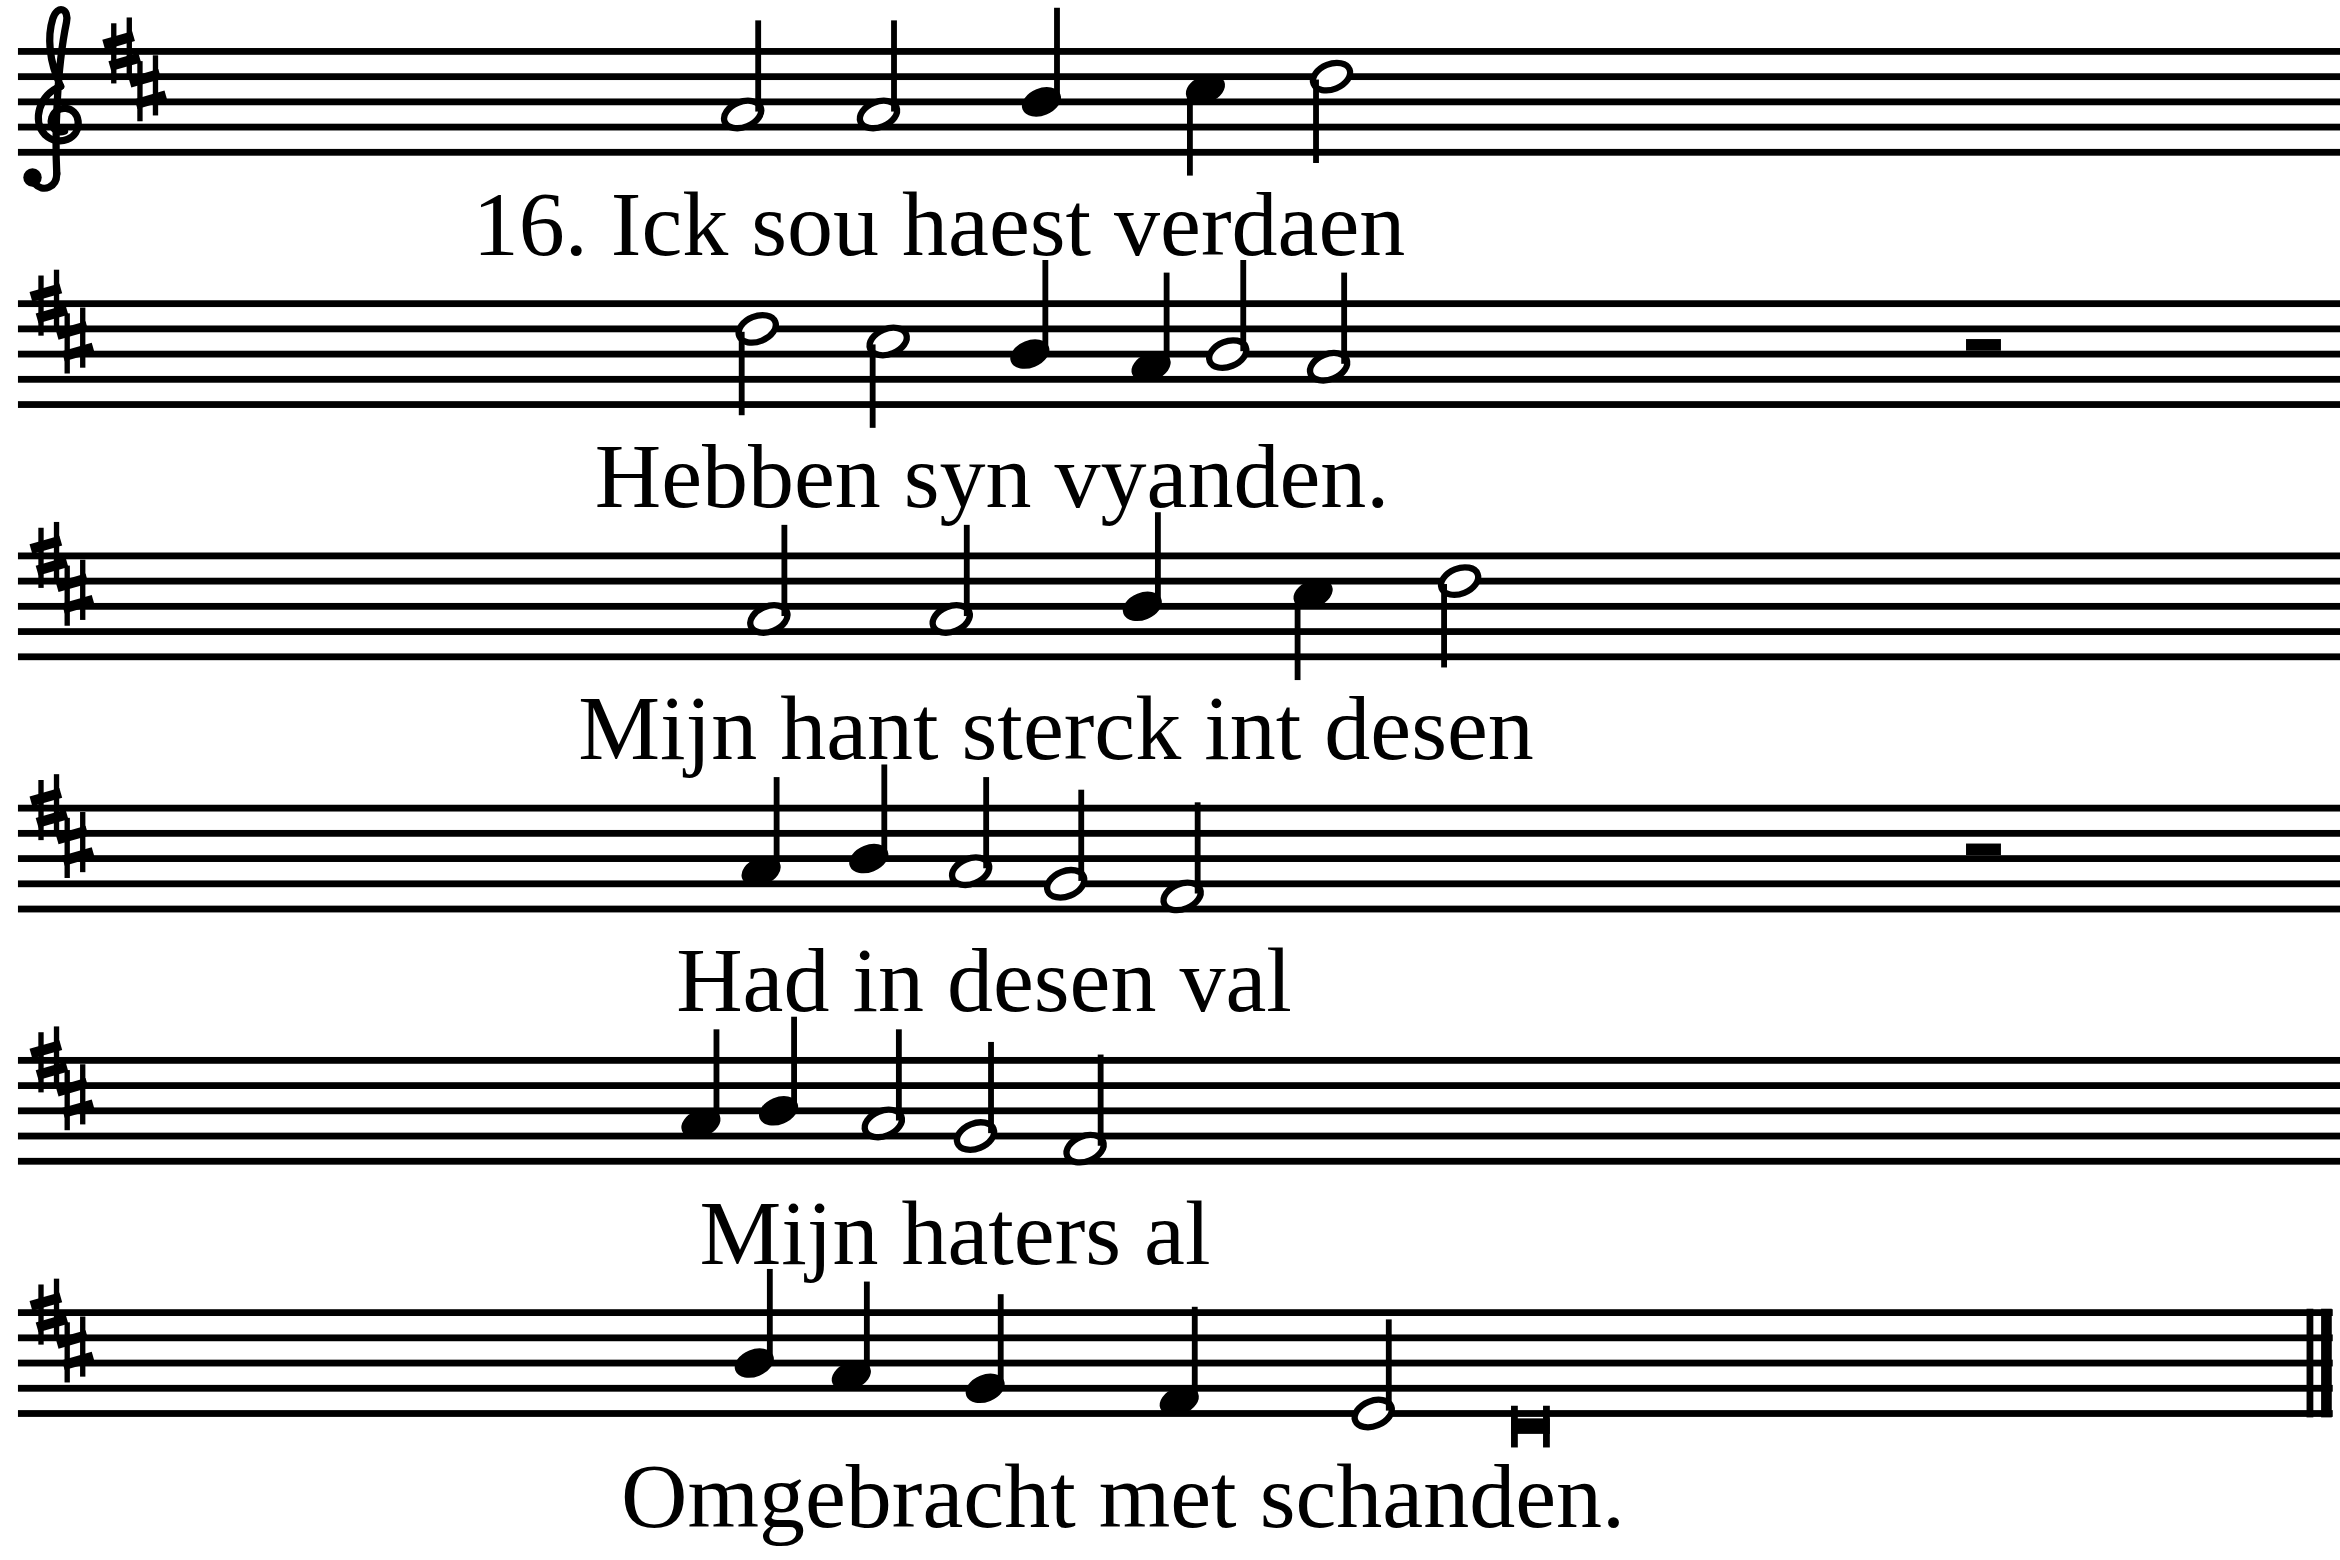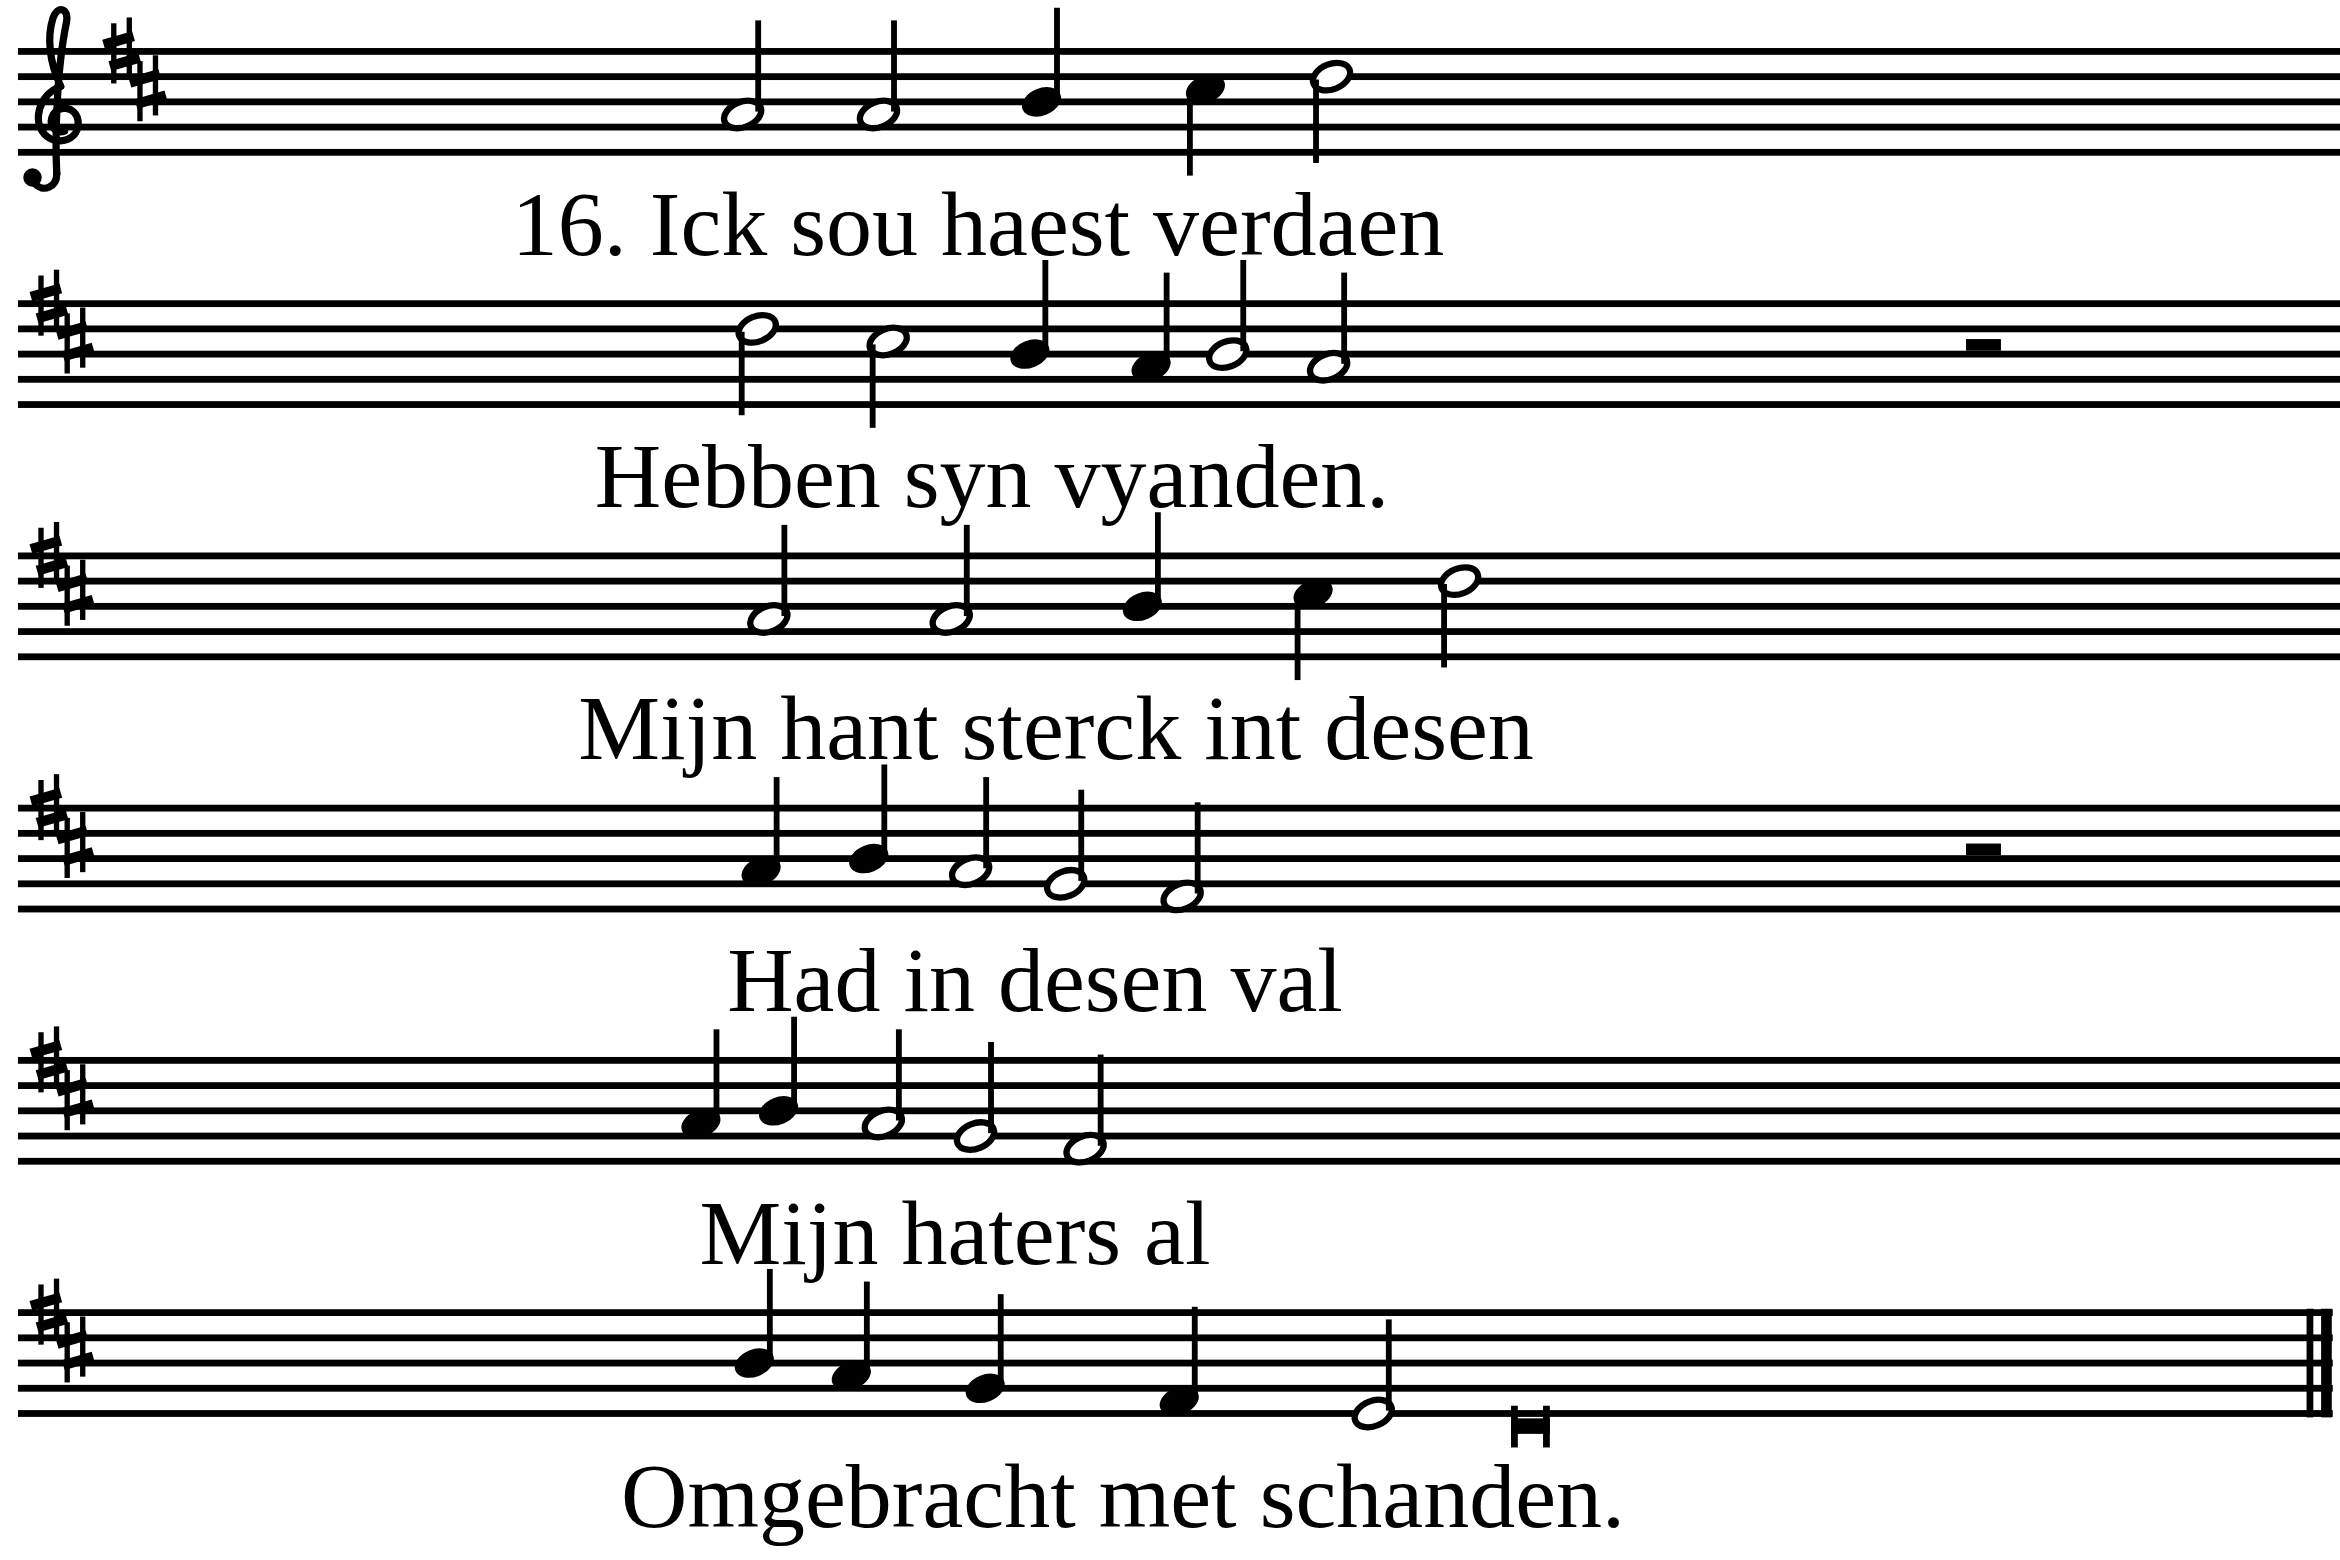--- a/index.html
+++ b/index.html
@@ -262,20 +262,20 @@
         <g>
           <rect x="1557" y="1449" width="7" height="43" fill="#000000"></rect>
           <rect x="1590" y="1449" width="7" height="43" fill="#000000"></rect>
           <rect x="1557" y="1462" width="40" height="16" fill="#000000"></rect>
         </g>
         <rect x="2377" y="1349" width="7" height="112" fill="#000000"></rect>
         <rect x="2392" y="1349" width="11" height="112" fill="#000000"></rect>
       </g>
     </svg>
 
-  <div class="lyric" style="left: 978px; top: 178px;">16. Ick sou haest verdaen</div>
+  <div class="lyric" style="left: 939px; top: 178px;">16. Ick sou haest verdaen</div>
   <div class="lyric" style="left: 992px; top: 430px;">Hebben syn vyanden.</div>
   <div class="lyric" style="left: 1056px; top: 682px;">Mijn hant sterck int desen</div>
-  <div class="lyric" style="left: 1035px; top: 934px; text-align: center;">Had in desen val</div>
+  <div class="lyric" style="left: 984px; top: 934px; text-align: center;">Had in desen val</div>
   <div class="lyric" style="left: 955px; top: 1187px;">Mijn haters al</div>
   <div class="lyric" style="left: 1123px; top: 1439px; margin-top: 11px;">Omgebracht met schanden.</div>
 </div>
 
 
 </body></html>

